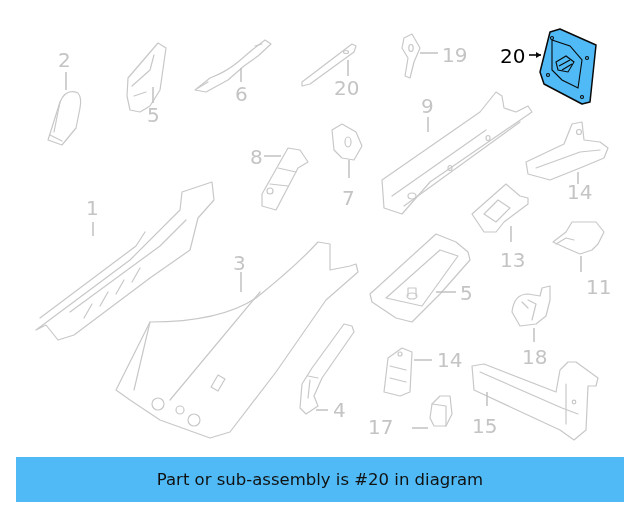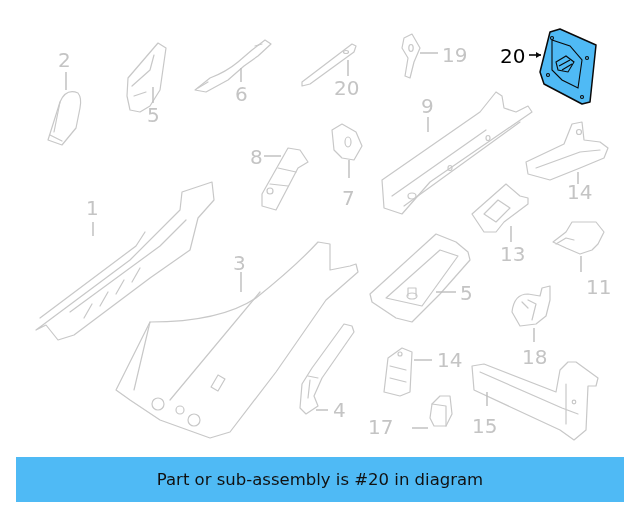--- a/index.html
+++ b/index.html
@@ -167,21 +167,21 @@
   <span class="lbl" style="left:233px;top:253px">3</span>
   <span class="lbl" style="left:333px;top:400px">4</span>
   <span class="lbl" style="left:147px;top:105px">5</span>
   <span class="lbl" style="left:235px;top:84px">6</span>
   <span class="lbl" style="left:342px;top:188px">7</span>
   <span class="lbl" style="left:250px;top:147px">8</span>
   <span class="lbl" style="left:421px;top:96px">9</span>
   <span class="lbl" style="left:334px;top:78px">20</span>
   <span class="lbl" style="left:586px;top:277px">11</span>
   <span class="lbl" style="left:460px;top:283px">5</span>
-  <span class="lbl" style="left:500px;top:244px">13</span>
+  <span class="lbl" style="left:500px;top:250px">13</span>
   <span class="lbl" style="left:567px;top:182px">14</span>
   <span class="lbl" style="left:472px;top:416px">15</span>
   <span class="lbl" style="left:437px;top:350px">14</span>
   <span class="lbl" style="left:368px;top:417px">17</span>
   <span class="lbl" style="left:522px;top:347px">18</span>
   <span class="lbl" style="left:442px;top:45px">19</span>
   <span class="lbl hl" style="left:500px;top:46px">20</span>
 </div>
 
 <div id="banner">

